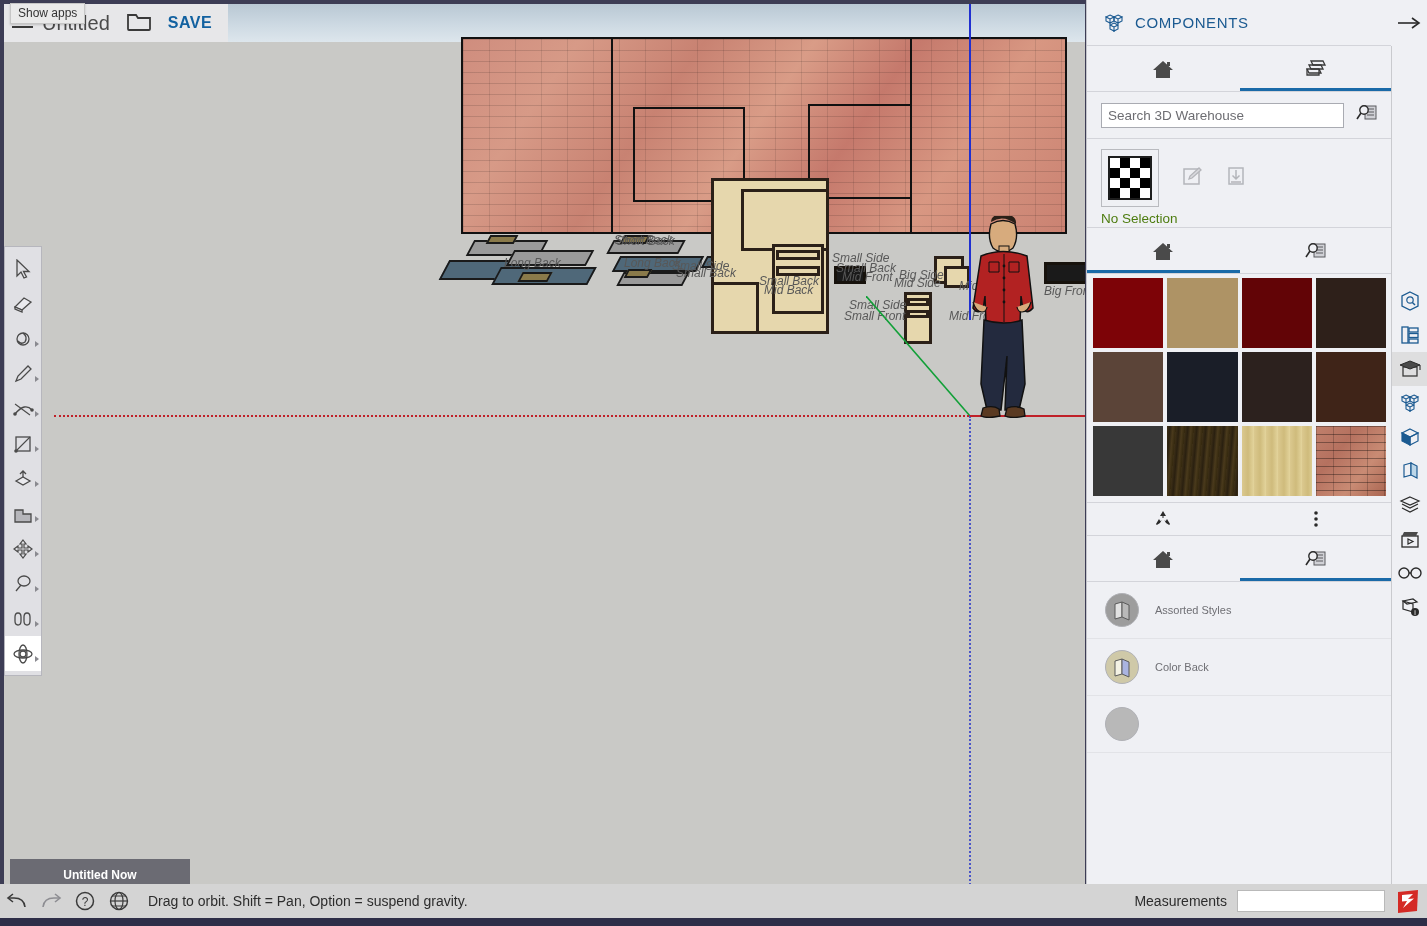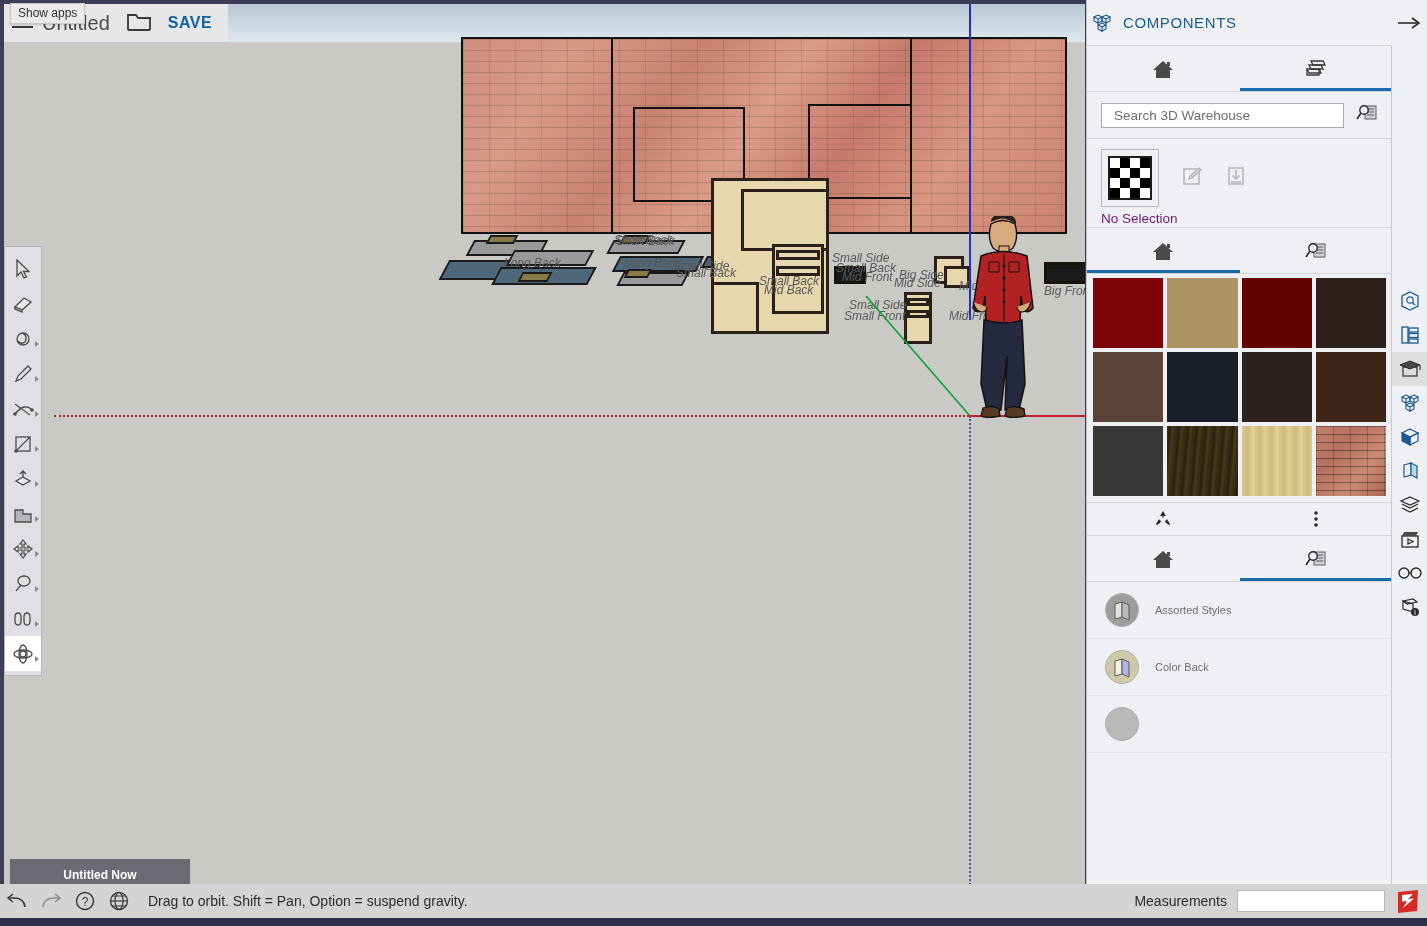--- a/index.html
+++ b/index.html
@@ -71,39 +71,39 @@
   .statusbar{position:absolute;left:0;bottom:8px;width:1427px;height:34px;background:#d4d4d4;display:flex;align-items:center;}
   .sb-ico{width:34px;height:34px;display:flex;align-items:center;justify-content:center;cursor:pointer;}
   .sb-text{font-size:14px;color:#2d2d2d;margin-left:12px;}
   .meas-label{font-size:14px;color:#2d2d2d;margin-left:auto;}
   .meas-input{width:148px;height:22px;background:#fff;border:1px solid #b9b9b9;margin-left:10px;box-sizing:border-box;}
   .su-logo{width:26px;height:26px;margin:0 6px 0 10px;}
   .bottom-edge{position:absolute;left:0;bottom:0;width:1427px;height:8px;background:#2e2e48;}
 
   
   .rpanel{position:absolute;left:1086px;top:0;width:305px;height:884px;background:#eff0f4;overflow:hidden;border-left:1px solid #c3c4ca;}
-  .panel-head{height:45px;display:flex;align-items:center;padding-left:4px;border-bottom:1px solid #d3d4da;background:#eff0f4;}
+  .panel-head{height:45px;display:flex;align-items:center;padding-left:16px;border-bottom:1px solid #d3d4da;background:#eff0f4;}
   .panel-head .ph-title{color:#1b5a91;font-size:15px;letter-spacing:.6px;margin-left:10px;}
   .tabrow{height:45px;display:flex;border-bottom:1px solid #d3d4da;background:#eff0f4;}
   .tab{flex:1;display:flex;align-items:center;justify-content:center;cursor:pointer;position:relative;}
   .tab.active::after{content:"";position:absolute;left:0;right:0;bottom:0;height:3px;background:#1a6aa8;}
   .searchrow{height:46px;display:flex;align-items:center;padding:0 14px;border-bottom:1px solid #d3d4da;}
   .search-input{flex:1;height:25px;background:#fff;border:1px solid #a9abb2;font-size:13.5px;color:#6d6d72;
-     padding:0 12px;box-sizing:border-box;line-height:24px;}
+     padding:0 6px;box-sizing:border-box;line-height:24px;}
   .search-ico{margin-left:12px;cursor:pointer;}
 
   .matsel{height:78px;display:flex;align-items:flex-start;padding:10px 14px 0 14px;border-bottom:1px solid #d3d4da;position:relative;}
   .swatch-lg{width:58px;height:58px;border:1px solid #b9babf;box-sizing:border-box;display:flex;align-items:center;justify-content:center;background:#eff0f4;}
   .checker{width:44px;height:44px;border:2px solid #1d1d1d;box-sizing:border-box;
      background-image:
        linear-gradient(45deg,#000 25%,transparent 25%,transparent 75%,#000 75%),
        linear-gradient(45deg,#000 25%,transparent 25%,transparent 75%,#000 75%);
      background-size:20px 20px;background-position:0 0,10px 10px;background-color:#fff;}
   .mat-act{display:flex;margin-left:22px;margin-top:16px;gap:20px;}
-  .no-sel{position:absolute;left:14px;top:72px;font-size:13.5px;color:#701a75;}
+  .no-sel{position:absolute;left:14px;top:72px;font-size:13.5px;color:#4d7c0f;}
 
   .swgrid{display:grid;grid-template-columns:repeat(4,1fr);gap:4px;padding:4px 6px 6px 6px;}
   .sw{height:70px;cursor:pointer;}
   .matfoot{height:32px;display:flex;border-top:1px solid #d3d4da;border-bottom:1px solid #d3d4da;}
   .matfoot > div{flex:1;display:flex;align-items:center;justify-content:center;cursor:pointer;}
 
   .style-item{display:flex;align-items:flex-start;padding:10px 14px 8px 14px;position:relative;border-bottom:1px solid #d8d9de;}
   .style-thumb{width:62px;height:52px;border:1px solid #b9babf;box-sizing:border-box;overflow:hidden;position:relative;
      background:linear-gradient(to bottom,#cfe0ea 0%,#dfe8ee 38%,#cfcfcc 38%,#c9c9c6 100%);}
   .style-name{position:absolute;left:14px;top:64px;font-size:13.5px;color:#3b3b3b;}

